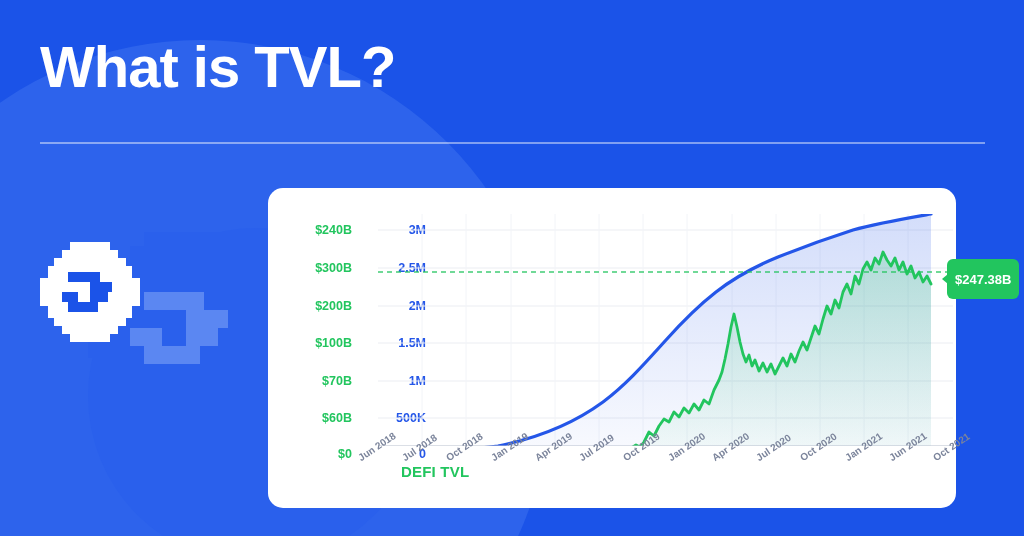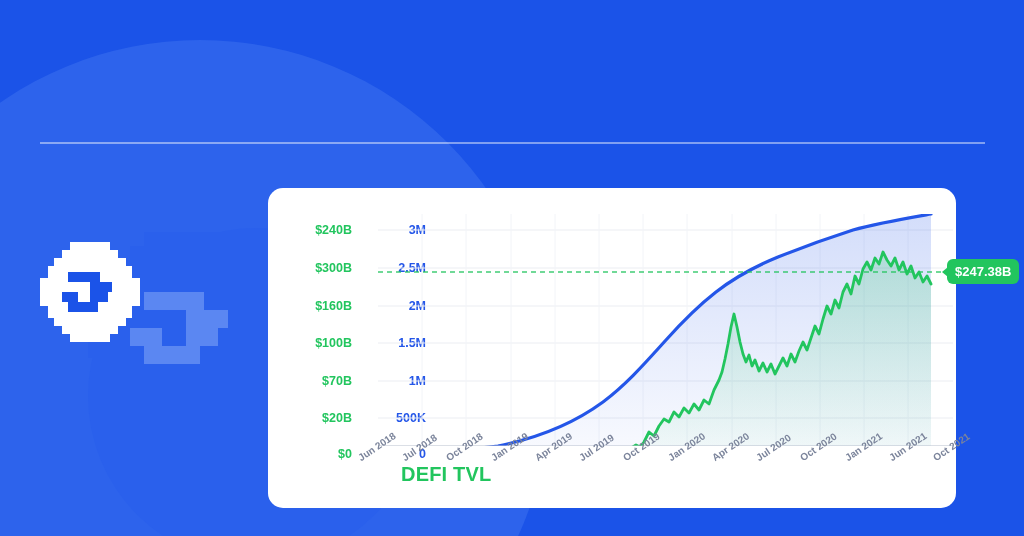--- a/index.html
+++ b/index.html
@@ -55,50 +55,51 @@
 
   
   .plot{position:absolute;left:110px;top:26px;width:575px;height:232px;}
   .plot svg{display:block;}
 
   
   .chart-title{
     position:absolute;font-weight:bold;white-space:nowrap;letter-spacing:.2px;
   }
   .chart-title.primary{left:133px;top:232px;font-size:20.5px;color:#2456e8;}
-  .chart-title.secondary{left:133px;top:275px;font-size:20px;color:#22c55e;}
+  .chart-title.secondary{left:133px;top:275px;font-size:15px;color:#22c55e;}
 
   
   .xaxis{position:absolute;left:110px;top:258px;width:575px;height:56px;}
   .xtick{
     position:absolute;top:8px;font-size:10px;font-weight:bold;color:#7b849b;
     transform-origin:left top;transform:rotate(-34deg);white-space:nowrap;
   }
 
   
   .value-badge{
-    position:absolute;left:947px;top:259px;height:25px;
+    position:absolute;left:947px;top:259px;height:40px;
     background:#22c55e;border-radius:6px;color:#fff;
     font-size:13px;font-weight:bold;
     display:flex;align-items:center;padding:0 8px;white-space:nowrap;
   }
   .value-badge::before{
     content:"";position:absolute;left:-5px;top:50%;margin-top:-5px;
     border-top:5px solid transparent;border-bottom:5px solid transparent;
     border-right:6px solid #22c55e;
   }
 </style>
 </head>
 <body>
 
 <div id="stage">
 
   <div class="bg-circle-big"></div>
   <div class="bg-circle-small"></div>
 
+  <div class="page-title">What is TVL?</div>
   <div class="divider"></div>
 
   <div class="logo-wrap">
     <svg class="logo-big" viewBox="0 0 98 98">
       <g fill="#2a60ec">
         <rect x="28" y="0" width="42" height="7"></rect>
         <rect x="21" y="7" width="56" height="7"></rect>
         <rect x="14" y="14" width="70" height="7"></rect>
         <rect x="7" y="21" width="84" height="14"></rect>
         <rect x="0" y="35" width="98" height="28"></rect>
@@ -141,24 +142,24 @@
         <rect x="29" y="25" width="5" height="5"></rect>
       </g>
     </svg>
   </div>
 
   <div class="chart-card">
 
     <div class="yaxis yaxis-money">
       <div class="ytick" style="top:42px">$240B</div>
       <div class="ytick" style="top:80px">$300B</div>
-      <div class="ytick" style="top:118px">$160B</div>
+      <div class="ytick" style="top:118px">$200B</div>
       <div class="ytick" style="top:155px">$100B</div>
       <div class="ytick" style="top:193px">$70B</div>
-      <div class="ytick" style="top:230px">$20B</div>
+      <div class="ytick" style="top:230px">$60B</div>
       <div class="ytick" style="top:266px">$0</div>
     </div>
 
     <div class="yaxis yaxis-users">
       <div class="ytick" style="top:42px">3M</div>
       <div class="ytick" style="top:80px">2.5M</div>
       <div class="ytick" style="top:118px">2M</div>
       <div class="ytick" style="top:155px">1.5M</div>
       <div class="ytick" style="top:193px">1M</div>
       <div class="ytick" style="top:230px">500K</div>

